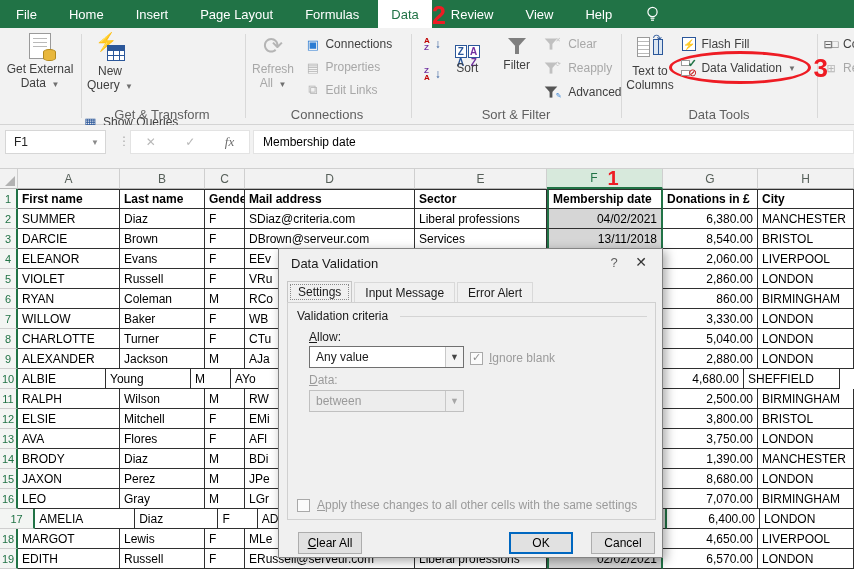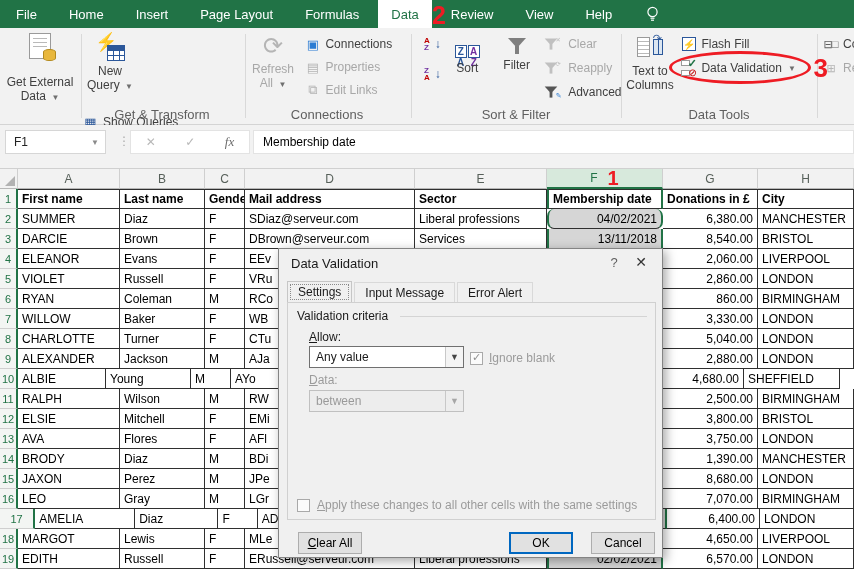--- a/index.html
+++ b/index.html
@@ -146,21 +146,21 @@
       <line x1="4.5" y1="12.2" x2="8.5" y2="12.2" stroke="#fff" stroke-width="1.2"></line>
       <line x1="5" y1="14.2" x2="8" y2="14.2" stroke="#fff" stroke-width="1.2"></line>
     </svg>
   </div>
 </div>
 
 <div class="ribbon">
 
   <div class="rgroup" style="left:0; width:82px;">
     <div class="gsep"></div>
-    <div class="bigbtn" style="width:80px;gap:13px;">
+    <div class="bigbtn" style="width:80px;">
       <span class="i-doc">
           <span class="lines"></span>
           <span class="db"></span>
         </span>
       <span class="blabel"><span>Get External</span><br>
       <span>Data</span> <span class="drop">▼</span></span>
     </div>
   </div>
 
   <div class="rgroup" style="left:82px; width:164px;">
@@ -380,23 +380,23 @@
       <div class="cell bold" style="width: 132px; border-top: 1px solid rgb(47, 47, 47);">Sector</div>
       <div class="cell bold fcol factive" style="width: 116px; border-top: 1px solid rgb(47, 47, 47);">Membership date</div>
       <div class="cell bold" style="width: 95px; border-top: 1px solid rgb(47, 47, 47);">Donations in £</div>
       <div class="cell bold" style="width: 96px; border-top: 1px solid rgb(47, 47, 47);">City</div>
     </div>
     <div class="srow">
       <div class="rnum" style="width: 18px;">2</div>
       <div class="cell" style="width: 102px;">SUMMER</div>
       <div class="cell" style="width: 85px;">Diaz</div>
       <div class="cell" style="width: 40px;">F</div>
-      <div class="cell" style="width: 170px;">SDiaz@serveur.com</div>
+      <div class="cell" style="width: 170px;">SDiaz@criteria.com</div>
       <div class="cell" style="width: 132px;">Liberal professions</div>
-      <div class="cell right fcol fsel" style="width: 116px; border-radius: 7px;">04/02/2021</div>
+      <div class="cell right fcol fsel" style="width: 116px;">04/02/2021</div>
       <div class="cell right" style="width: 95px;">6,380.00</div>
       <div class="cell" style="width: 96px;">MANCHESTER</div>
     </div>
     <div class="srow">
       <div class="rnum" style="width: 18px;">3</div>
       <div class="cell" style="width: 102px;">DARCIE</div>
       <div class="cell" style="width: 85px;">Brown</div>
       <div class="cell" style="width: 40px;">F</div>
       <div class="cell" style="width: 170px;">DBrown@serveur.com</div>
       <div class="cell" style="width: 132px;">Services</div>

